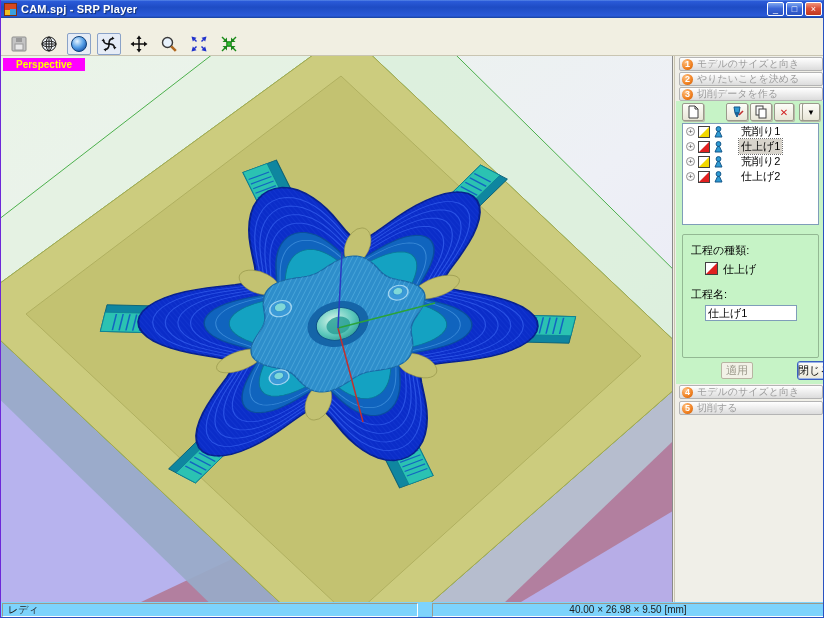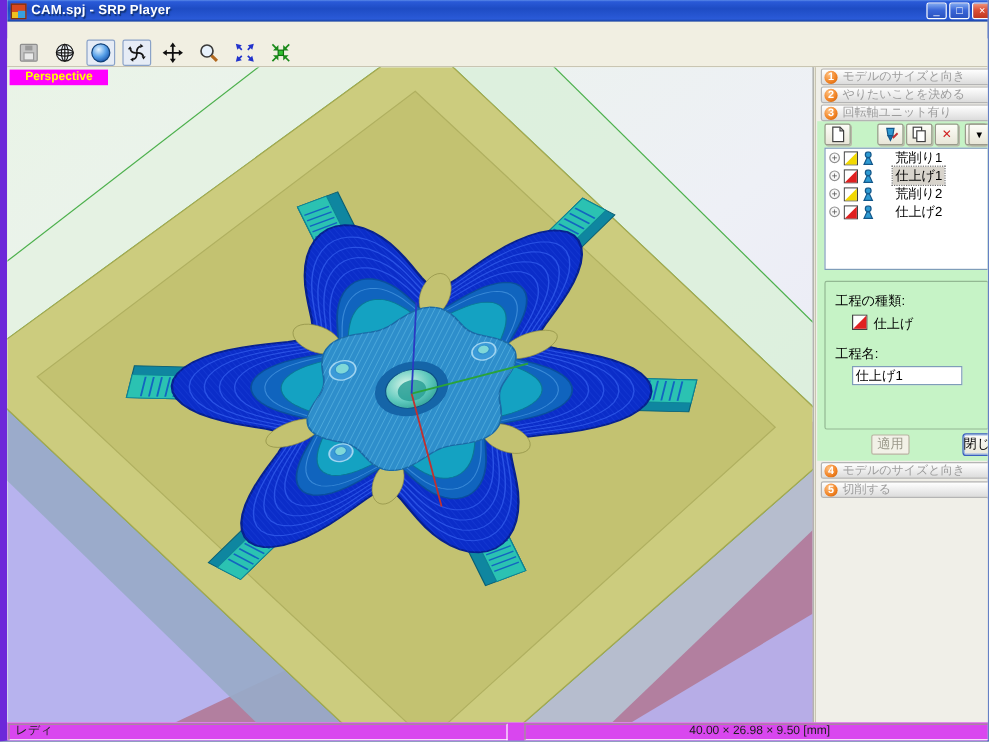--- a/index.html
+++ b/index.html
@@ -1,17 +1,17 @@
 <!DOCTYPE html>
 <html><head>
 <meta charset="utf-8">
 <style>
   html,body{margin:0;padding:0;background:#9aa0a8;}
   *{box-sizing:border-box;font-family:"Liberation Sans","DejaVu Sans",sans-serif;}
-  #app{position:relative;width:824px;height:618px;background:#f1efe2;overflow:hidden;border-left:6px solid #6d28d9;border-right:1px solid #2a52c0;border-bottom:1px solid #2a52c0;}
+  #app{position:relative;width:824px;height:618px;background:#f1efe2;overflow:hidden;border-left:1px solid #6d28d9;border-right:1px solid #2a52c0;border-bottom:1px solid #2a52c0;}
 
   
   #titlebar{position:absolute;left:0;top:0;width:824px;height:18px;
     background:linear-gradient(#5a8ae8 0%,#2a5ad8 8%,#1e4cc4 40%,#2a5ad8 88%,#16409c 100%);
     display:flex;align-items:center;color:#fff;}
   #appicon{width:13px;height:13px;margin:0 4px 0 3px;position:relative;background:#d84820;border:1px solid #803010;}
   #appicon:before{content:"";position:absolute;right:0;bottom:0;width:6px;height:6px;background:#38a0e0;}
   #appicon:after{content:"";position:absolute;left:0;bottom:0;width:5px;height:5px;background:#f0c020;}
   #wtitle{font-size:11px;font-weight:bold;text-shadow:1px 1px 1px #10306e;letter-spacing:.2px;}
   #wbtns{margin-left:auto;display:flex;gap:2px;padding-right:3px;}
@@ -52,21 +52,21 @@
   .glabel{position:absolute;left:8px;}
   #ptypeicon{position:absolute;left:22px;top:27px;display:flex;}
   #ptypeval{position:absolute;left:40px;top:27px;}
   #pname{position:absolute;left:22px;top:70px;width:92px;height:16px;border:1px solid #7f9db9;font-size:11px;padding:0 2px;}
   #applybtn{position:absolute;left:46px;top:306px;width:32px;height:17px;border:1px solid #b8b4a2;border-radius:2px;background:#f2f1e7;color:#9a988a;font-size:11px;text-align:center;line-height:15px;}
   #closebtn{position:absolute;left:98px;top:305px;width:48px;height:19px;border:1px solid #3a5fc0;border-radius:3px;
     background:linear-gradient(#fefefb,#e9e7d9);font-size:11px;text-align:left;line-height:17px;box-shadow:inset 0 0 0 1px #9ab4e8;cursor:pointer;margin-left:24px;}
   #graybottom{position:absolute;left:1px;top:360px;width:149px;height:186px;background:#f0efe8;}
 
   
-  #statusbar{position:absolute;left:0;top:602px;width:824px;height:16px;background:#d946ef;display:flex;gap:14px;padding:1px 1px;}
+  #statusbar{position:absolute;left:0;top:602px;width:824px;height:16px;background:#7dd3fc;display:flex;gap:14px;padding:1px 1px;}
   .scell{border:1px solid;border-color:#9c9a8c #ffffff #ffffff #9c9a8c;font-size:10px;line-height:12px;color:#202020;padding:0 5px;overflow:hidden;white-space:nowrap;}
   #scell-ready{width:416px;}
   #scell-machine{width:268px;text-align:center;}
   #scell-dims{flex:1;text-align:center;}
 </style>
 </head>
 <body>
 
 <div id="app">
 
@@ -343,21 +343,21 @@
     <div class="step" style="top:1px">
       <span class="ball">1</span>
       <span>モデルのサイズと向き</span>
     </div>
     <div class="step" style="top:16px">
       <span class="ball">2</span>
       <span>やりたいことを決める</span>
     </div>
     <div class="step" style="top:31px">
       <span class="ball">3</span>
-      <span>回転軸ユニット有り</span>
+      <span>切削データを作る</span>
     </div>
 
     <div class="pbtn" style="left:7px;top:47px;width:22px">
       <svg width="13" height="14">
           <polygon points="2,1 8,1 11,4 11,13 2,13" fill="#fff" stroke="#404040"></polygon>
           <polyline points="8,1 8,4 11,4" fill="none" stroke="#404040"></polyline>
         </svg>
     </div>
     <div class="pbtn" style="left:51px;top:47px;width:22px">
       <svg width="14" height="14">

